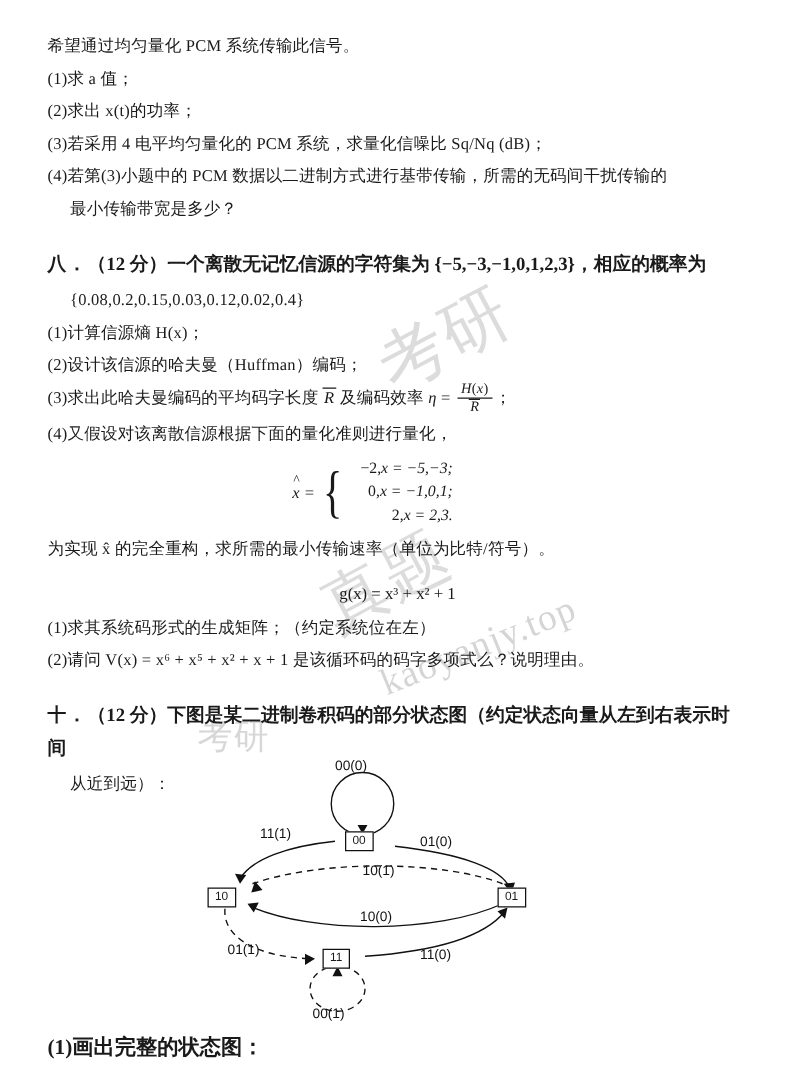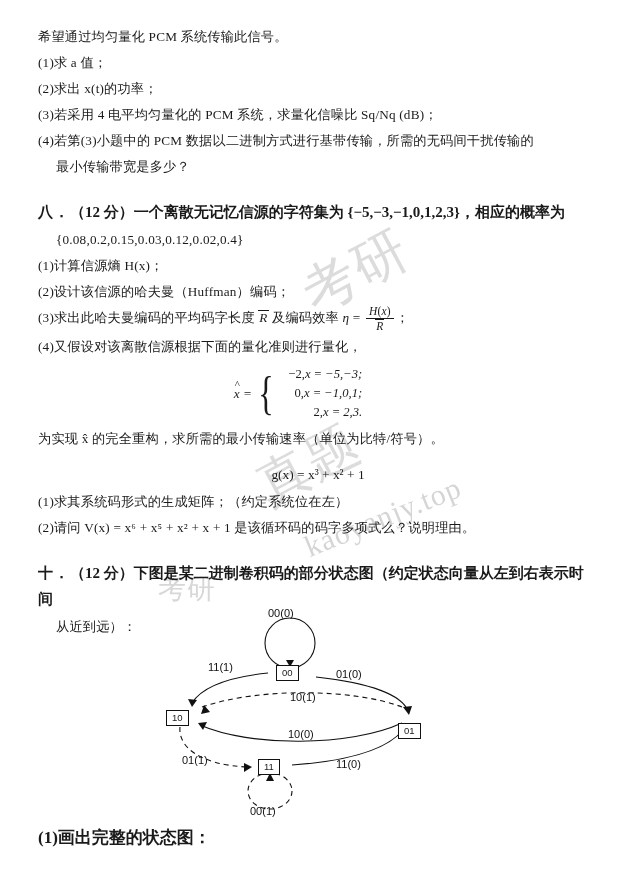--- a/index.html
+++ b/index.html
@@ -238,21 +238,21 @@
 
       <path d="M152,150 C210,146 248,134 264,114" fill="none" stroke="#111" stroke-width="1.1"></path>
       <polygon points="266,111 264,120 258,114" fill="#111"></polygon>
 
       <ellipse cx="130" cy="176" rx="22" ry="18" fill="none" stroke="#111" stroke-width="1.1" stroke-dasharray="5,4"></ellipse>
       <polygon points="130,158 126,166 134,166" fill="#111"></polygon>
     </svg>
 
     <div class="state" style="left:136px; top:50px;"><span>00</span></div>
     <div class="state" style="left:26px; top:95px;"><span>10</span></div>
-    <div class="state" style="left:258px; top:108px;"><span>01</span></div>
+    <div class="state" style="left:258px; top:95px;"><span>01</span></div>
     <div class="state" style="left:118px; top:144px;"><span>11</span></div>
 
     <div class="dlabel" style="left:128px; top:-8px;">00(0)</div>
     <div class="dlabel" style="left:68px; top:46px;">11(1)</div>
     <div class="dlabel" style="left:196px; top:53px;">01(0)</div>
     <div class="dlabel" style="left:150px; top:76px;">10(1)</div>
     <div class="dlabel" style="left:148px; top:113px;">10(0)</div>
     <div class="dlabel" style="left:42px; top:139px;">01(1)</div>
     <div class="dlabel" style="left:196px; top:143px;">11(0)</div>
     <div class="dlabel" style="left:110px; top:190px;">00(1)</div>

